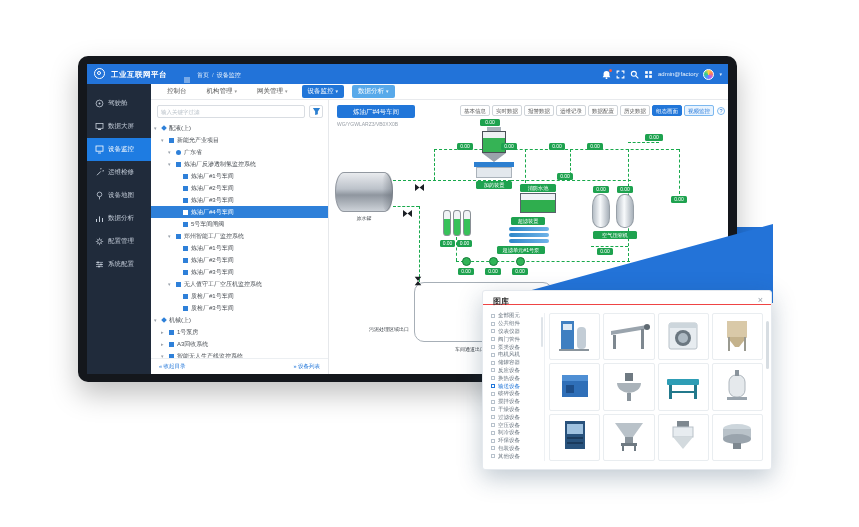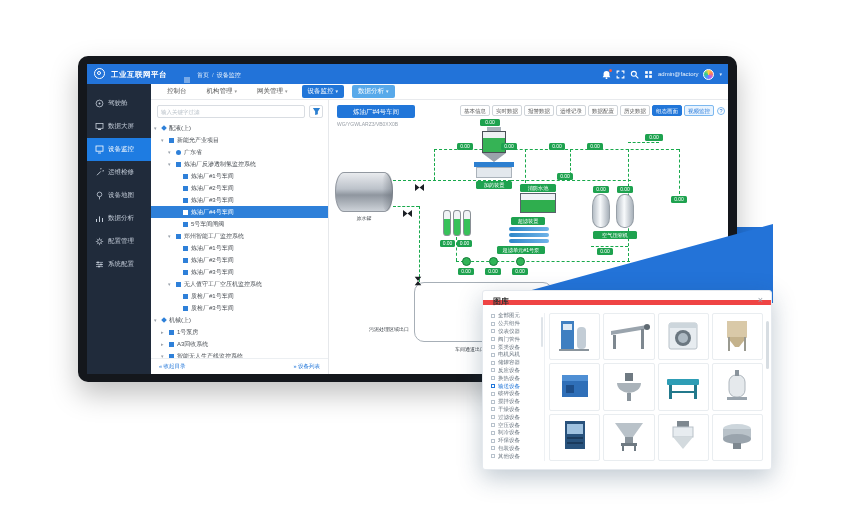--- a/index.html
+++ b/index.html
@@ -112,21 +112,21 @@
   .cyl{position:absolute;width:8px;height:26px;border:.5px solid #8a9096;border-radius:3px/4px;
     background:linear-gradient(180deg,#f0f3f5 0 32%,#38c15a 32% 100%);z-index:2;}
   .membrane{position:absolute;width:40px;height:4px;border-radius:2px;background:linear-gradient(90deg,#2e86c8,#6fb3e8);z-index:2;}
   .atank{position:absolute;width:18px;height:34px;border:.5px solid #98a0a8;border-radius:8px/12px 12px 10px 10px;
     background:linear-gradient(90deg,#b6bec6,#f8fafc 45%,#a8b1ba);z-index:2;}
   .pool{position:absolute;left:85px;top:182px;width:139px;height:60px;border:1.5px solid #a7afb7;border-radius:10px;background:#fff;z-index:2;}
 
   
   .gallery{position:absolute;left:482px;top:290px;width:290px;height:180px;background:#fff;border:1px solid #e5e9ee;
     border-radius:3px;box-shadow:0 8px 24px rgba(30,60,90,.28);z-index:10;}
-  .g-hdr{position:absolute;left:0;top:0;right:0;height:14px;border-bottom:5px solid #ef4444;}
+  .g-hdr{position:absolute;left:0;top:0;right:0;height:14px;border-bottom:1px solid #ef4444;}
   .g-title{position:absolute;left:10px;top:5px;font-size:8px;color:#333;font-weight:bold;}
   .g-close{position:absolute;right:8px;top:4px;font-size:9px;color:#98a2ab;cursor:pointer;}
   .g-cats{position:absolute;left:8px;top:21px;width:50px;bottom:6px;overflow:hidden;}
   .g-cat{height:7.8px;display:flex;align-items:center;gap:3px;font-size:5.5px;color:#6b7680;white-space:nowrap;cursor:pointer;}
   .g-cat .sq{width:4px;height:4px;border:.5px solid #b8c2cc;flex:0 0 auto;}
   .g-cat.sel{color:#2176d9;}
   .g-cat.sel .sq{border-color:#2176d9;}
   .g-sep{position:absolute;left:61px;top:22px;bottom:8px;width:1px;background:#eef1f4;}
   .g-grid{position:absolute;left:66px;top:22px;right:8px;bottom:8px;display:grid;
     grid-template-columns:repeat(4,1fr);grid-template-rows:repeat(3,1fr);gap:3px;}

